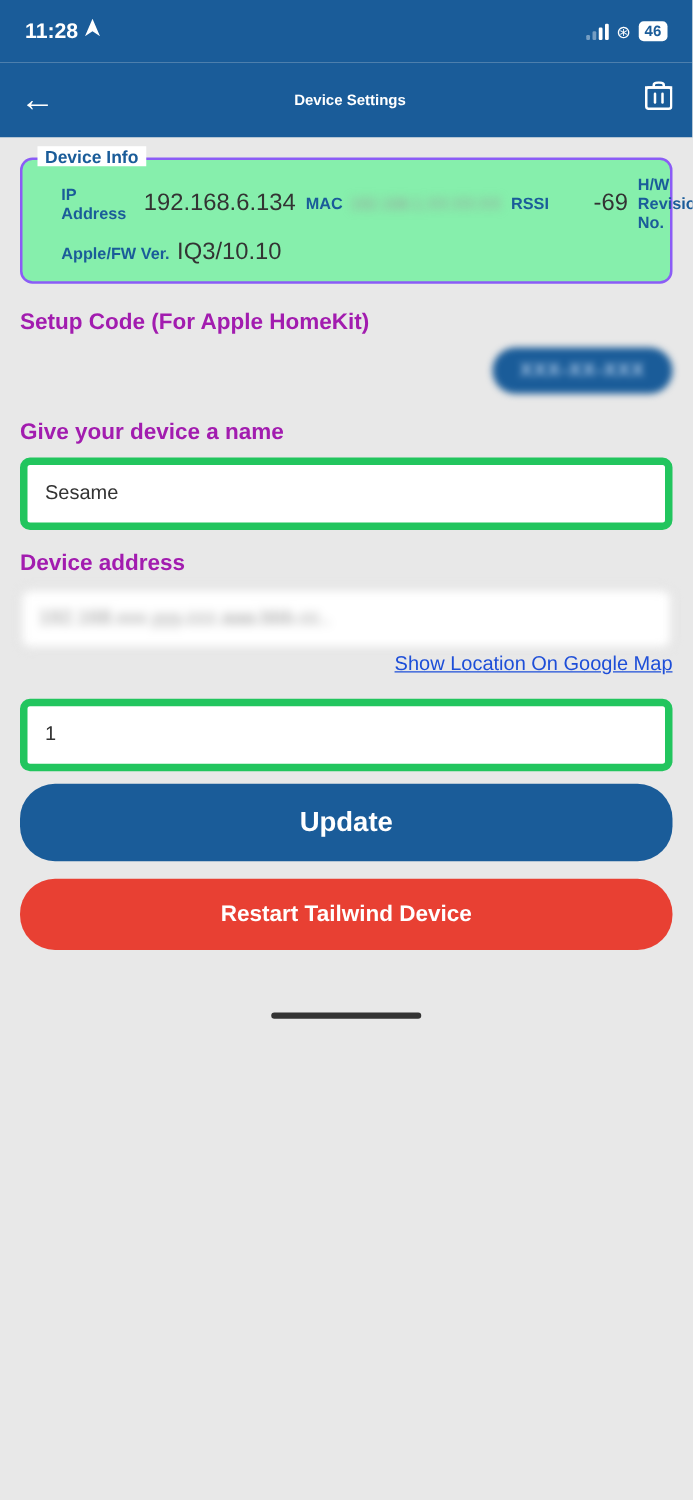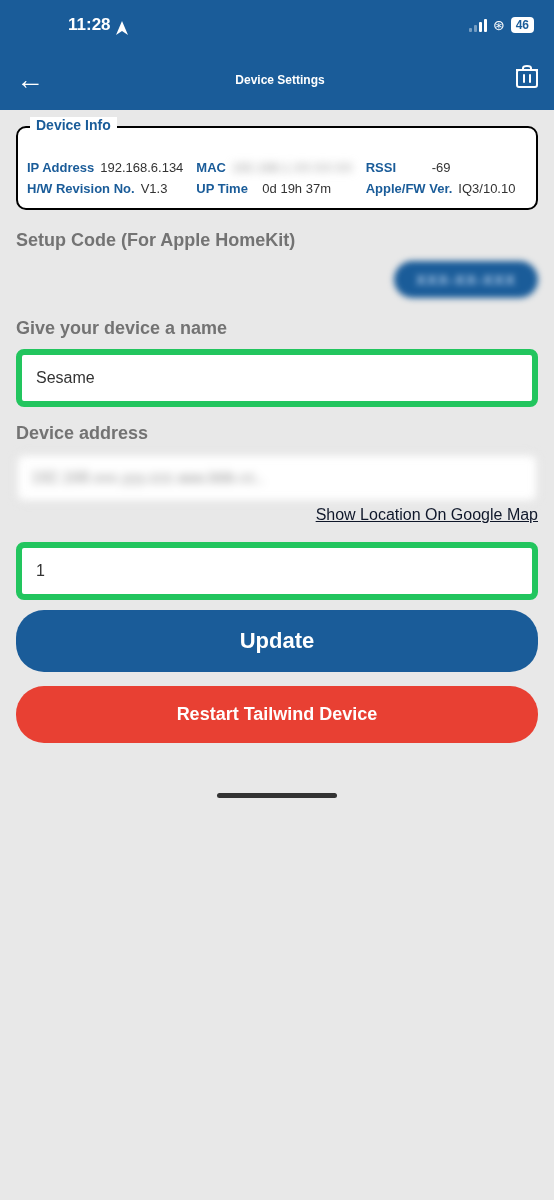--- a/index.html
+++ b/index.html
@@ -20,23 +20,22 @@
       display: flex;
       align-items: center;
       justify-content: space-between;
       padding: 0 20px;
       color: white;
     }
     .status-time {
       font-size: 17px;
       font-weight: 600;
       display: flex;
-      align-items: flex-end;
+      align-items: flex-start;
       gap: 5px;
-      margin-left: 48px;
     }
     .status-icons {
       display: flex;
       align-items: center;
       gap: 6px;
     }
     .signal-bars {
       display: flex;
       align-items: flex-end;
       gap: 2px;
@@ -89,75 +88,75 @@
     }
 
     
     .content {
       background: #e8e8e8;
       padding: 16px;
     }
 
     
     .device-info-card {
-      background: #ffffff;
-      border: 2px solid #000000;
+      background: #86efac;
+      border: 2px solid #8b5cf6;
       border-radius: 10px;
-      padding: 12px 9px;
+      padding: 12px 31px;
       margin-bottom: 20px;
       position: relative;
     }
     .device-info-label {
       position: absolute;
       top: -11px;
       left: 12px;
       background: white;
       color: #1a5c99;
       font-size: 14px;
       font-weight: 600;
       padding: 0 6px;
     }
     .device-info-grid {
       display: grid;
-      grid-template-columns: 1fr 1fr 1fr;
+      grid-template-columns: 1fr 1fr 1fr 1fr;
       gap: 6px 8px;
-      margin-top: 20px;
+      margin-top: 0;
     }
     .device-info-row {
       display: flex;
       align-items: center;
       gap: 6px;
     }
     .device-info-key {
       color: #1a5c99;
       font-size: 13px;
       font-weight: 600;
       min-width: 60px;
     }
     .device-info-val {
       color: #333;
-      font-size: 13px;
+      font-size: 19px;
     }
     .device-info-val-blue {
       color: #1a5c99;
       font-size: 13px;
       font-weight: 600;
     }
     .device-info-val-blurred {
       color: #999;
       font-size: 13px;
       filter: blur(4px);
       user-select: none;
     }
 
     
     .section-label {
       font-size: 18px;
       font-weight: 600;
-      color: #737373;
+      color: #a21caf;
       margin-bottom: 10px;
       margin-top: 6px;
     }
 
     
     .setup-code-btn {
       display: block;
       margin: 0 0 20px auto;
       background: #1a5c99;
       color: #aac8e8;
@@ -194,21 +193,21 @@
       background: white;
       margin-bottom: 4px;
       filter: blur(4px);
       user-select: none;
     }
 
     
     .map-link {
       display: block;
       text-align: right;
-      color: #0f172a;
+      color: #1d4ed8;
       font-size: 16px;
       text-decoration: underline;
       margin-bottom: 18px;
       cursor: pointer;
     }
 
     
     .btn-primary {
       width: 100%;
       background: #1a5c99;
@@ -304,24 +303,20 @@
       <div class="device-info-row">
         <span class="device-info-key">RSSI</span>
         <span class="device-info-val">-69</span>
       </div>
 
       <div class="device-info-row">
         <span class="device-info-val-blue">H/W Revision No.</span>
         <span class="device-info-val">V1.3</span>
       </div>
 
-      <div class="device-info-row">
-        <span class="device-info-key">UP Time</span>
-        <span class="device-info-val">0d 19h 37m</span>
-      </div>
 
       <div class="device-info-row">
         <span class="device-info-val-blue">Apple/FW Ver.</span>
         <span class="device-info-val">IQ3/10.10</span>
       </div>
 
     </div>
   </div>
 
   <div>

